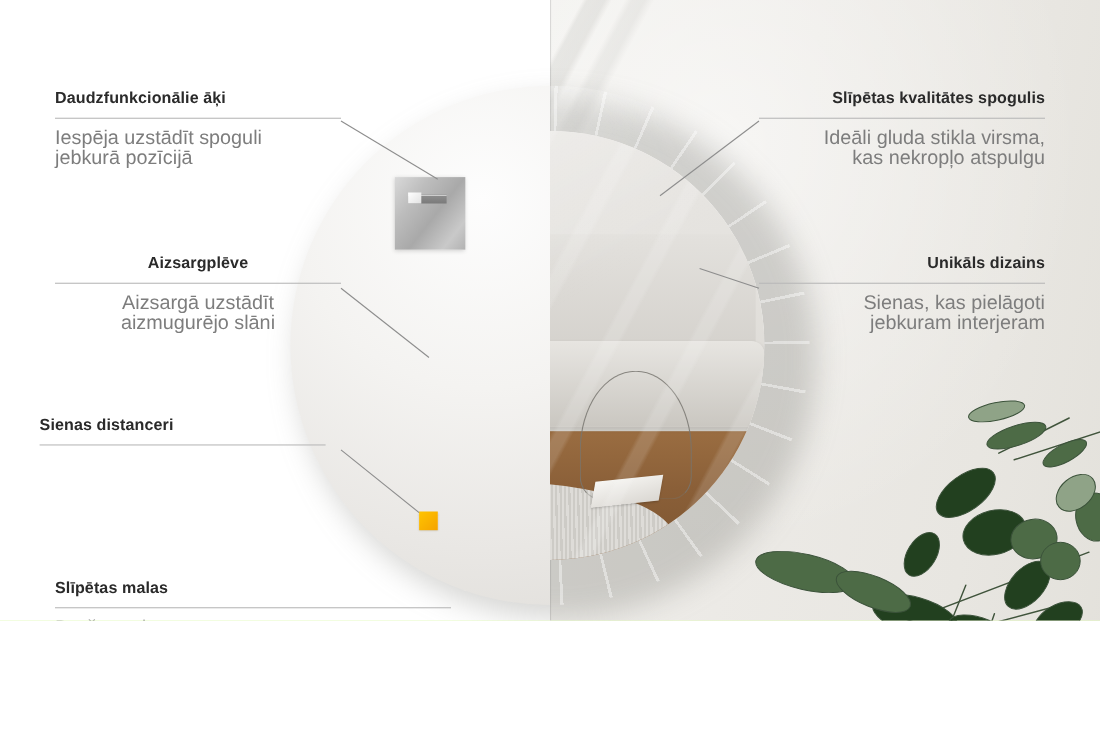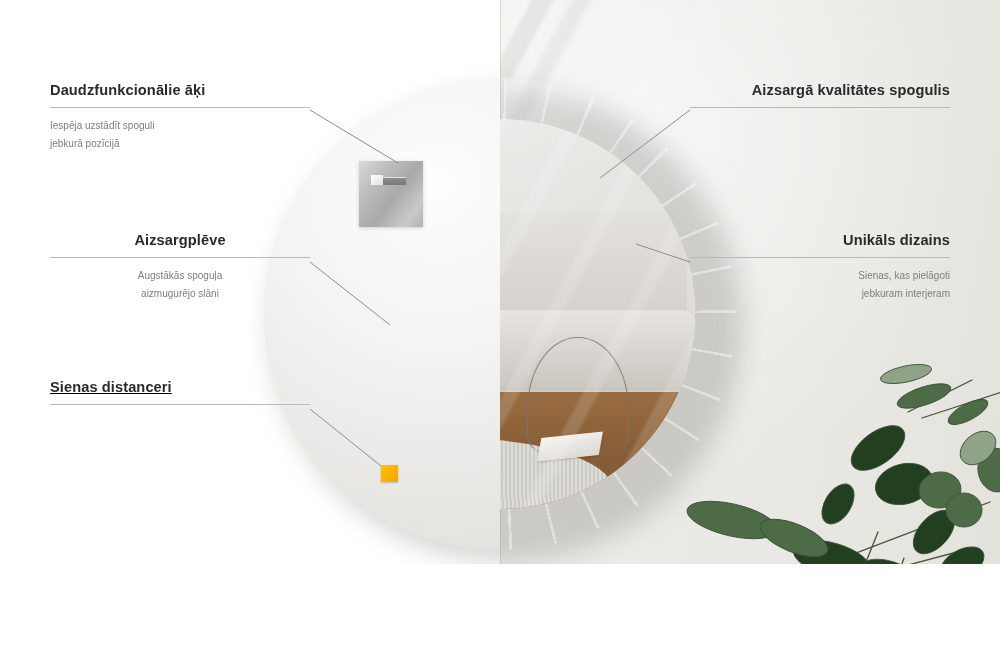--- a/index.html
+++ b/index.html
@@ -220,21 +220,21 @@
   
   .callout { position: absolute; }
   .callout h3 {
     font-size: 14.6px; font-weight: bold; color: #2a2a2a;
     letter-spacing: .1px; white-space: nowrap;
   }
   .callout .rule {
     height: 1px; background: #b9b9b9; margin-top: 9px;
   }
   .callout p {
-    font-size: 10px; line-height: 17.5px; color: #7d7d7d;
+    font-size: 18px; line-height: 17.5px; color: #7d7d7d;
     margin-top: 9px; white-space: pre-line;
   }
   .callout.right { text-align: right; }
 
   
   .leaders { position: absolute; left: 0; top: 0; width: 1000px; height: 666px; pointer-events: none; }
 
   
   .marker { position: absolute; }
   .marker-hook {
@@ -327,33 +327,40 @@
   <div class="callout" style="left:50px; top:82px; width:260px;">
     <h3>Daudzfunkcionālie āķi</h3>
     <div class="rule"></div>
     <p>Iespēja uzstādīt spoguli
 jebkurā pozīcijā</p>
   </div>
 
   <div class="callout" style="left:50px; top:232px; width:260px;text-align:center;">
     <h3>Aizsargplēve</h3>
     <div class="rule"></div>
-    <p>Augstākās spoguļa
+    <p>Aizsargā uzstādīt
 aizmugurējo slāni</p>
   </div>
 
-  <div class="callout" style="left:50px; top:379px; width:260px;text-decoration:underline;">
+  <div class="callout" style="left:36px; top:379px; width:260px;">
     <h3>Sienas distanceri</h3>
     <div class="rule"></div>
   </div>
 
+  <div class="callout" style="left:50px; top:527px; width:360px;">
+    <h3>Slīpētas malas</h3>
+    <div class="rule"></div>
+    <p>Droša apdare</p>
+  </div>
 
   <div class="callout right" style="left:690px; top:82px; width:260px;">
-    <h3>Aizsargā kvalitātes spogulis</h3>
-    <div class="rule"></div>
+    <h3>Slīpētas kvalitātes spogulis</h3>
+    <div class="rule"></div>
+    <p>Ideāli gluda stikla virsma,
+kas nekropļo atspulgu</p>
   </div>
 
   <div class="callout right" style="left:690px; top:232px; width:260px;text-align:right;">
     <h3>Unikāls dizains</h3>
     <div class="rule"></div>
     <p>Sienas, kas pielāgoti
 jebkuram interjeram</p>
   </div>
 
   <div class="plant">

